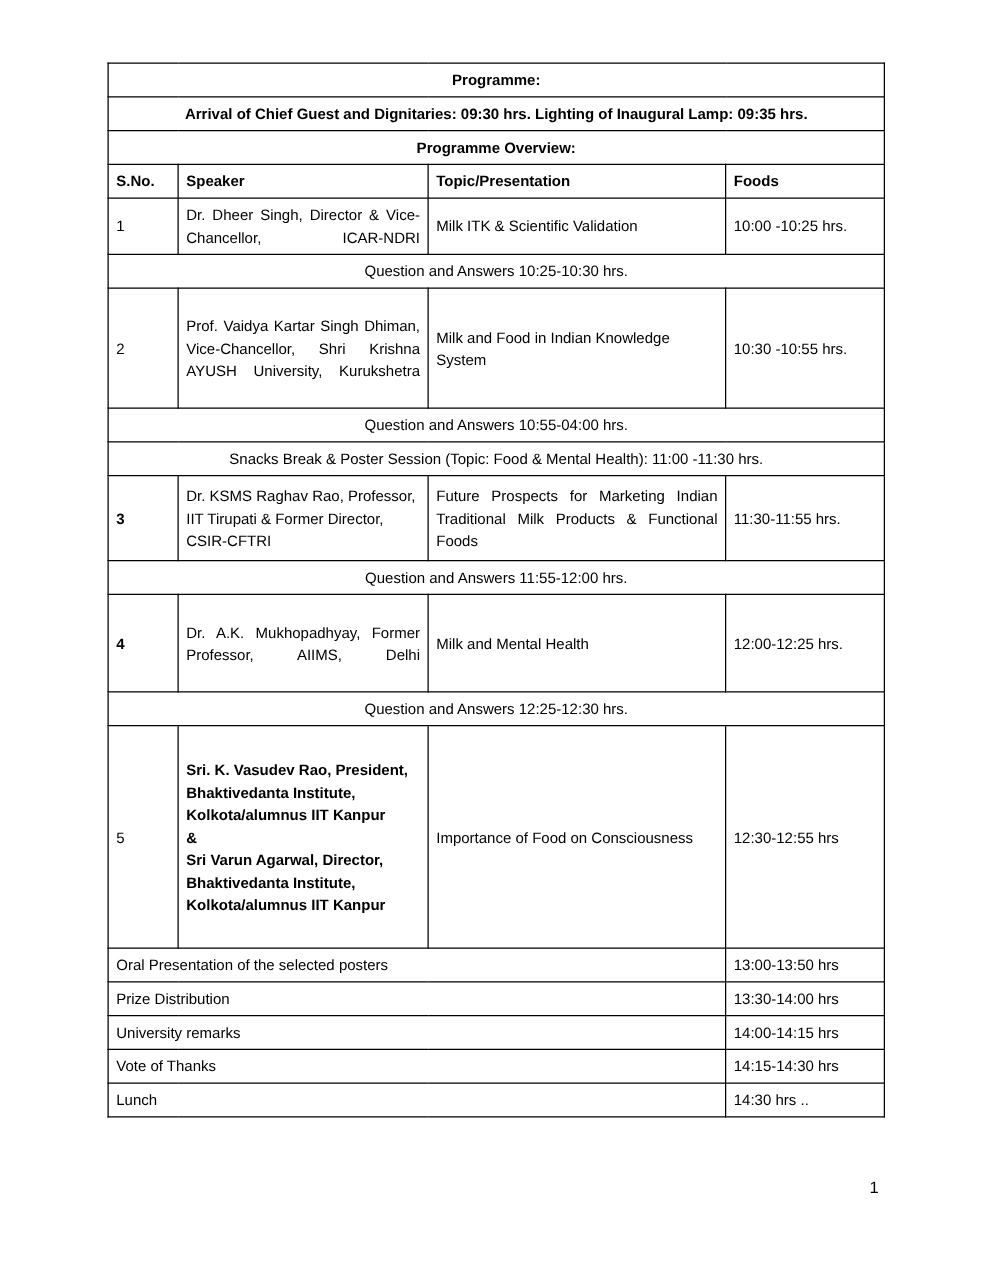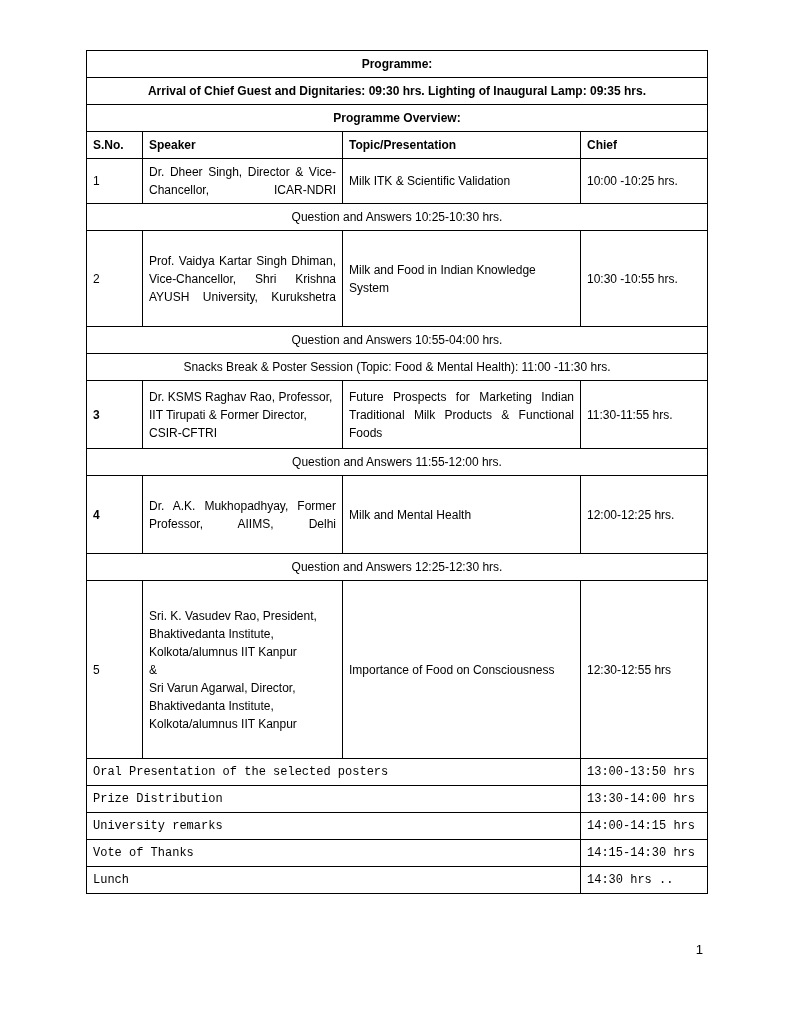--- a/index.html
+++ b/index.html
@@ -43,23 +43,23 @@
   .bold { font-weight: bold; }
   .just { text-align: justify; text-align-last: justify; }
   .justl { text-align: justify; }
   .mid { vertical-align: middle; }
   .top { vertical-align: top; }
   .tall-1 { height: 44px; }
   .tall-2 { height: 96px; }
   .tall-3 { height: 68px; }
   .tall-4 { height: 78px; }
   .tall-5 { height: 178px; }
-  .row-h  { height: 23px; font-family: Liberation Mono, monospace; }
+  .row-h  { height: 23px; }
   .hdr-row td { padding-top: 3px; padding-bottom: 3px; }
-  .pre { white-space: pre-line; }
+  .pre { white-space: pre-line; font-weight: bold; }
   .pagenum {
     position: absolute;
     right: 88px;
     top: 942px;
     font-size: 13.2px;
   }
 </style>
 </head>
 <body>
 
@@ -80,21 +80,21 @@
         <td colspan="4" class="center bold">Arrival of Chief Guest and Dignitaries: 09:30 hrs. Lighting of Inaugural Lamp: 09:35 hrs.</td>
       </tr>
       <tr class="hdr-row">
         <td colspan="4" class="center bold">Programme Overview:</td>
       </tr>
 
       <tr>
         <td class="bold">S.No.</td>
         <td class="bold">Speaker</td>
         <td class="bold">Topic/Presentation</td>
-        <td class="bold">Chief</td>
+        <td class="bold">Foods</td>
       </tr>
 
 
       <tr class="tall-1">
         <td class="mid">1</td>
         <td class="mid just">Dr. Dheer Singh, Director &amp; Vice-Chancellor, ICAR-NDRI</td>
         <td class="mid">Milk ITK &amp; Scientific Validation</td>
         <td class="mid">10:00 -10:25 hrs.</td>
       </tr>
 

